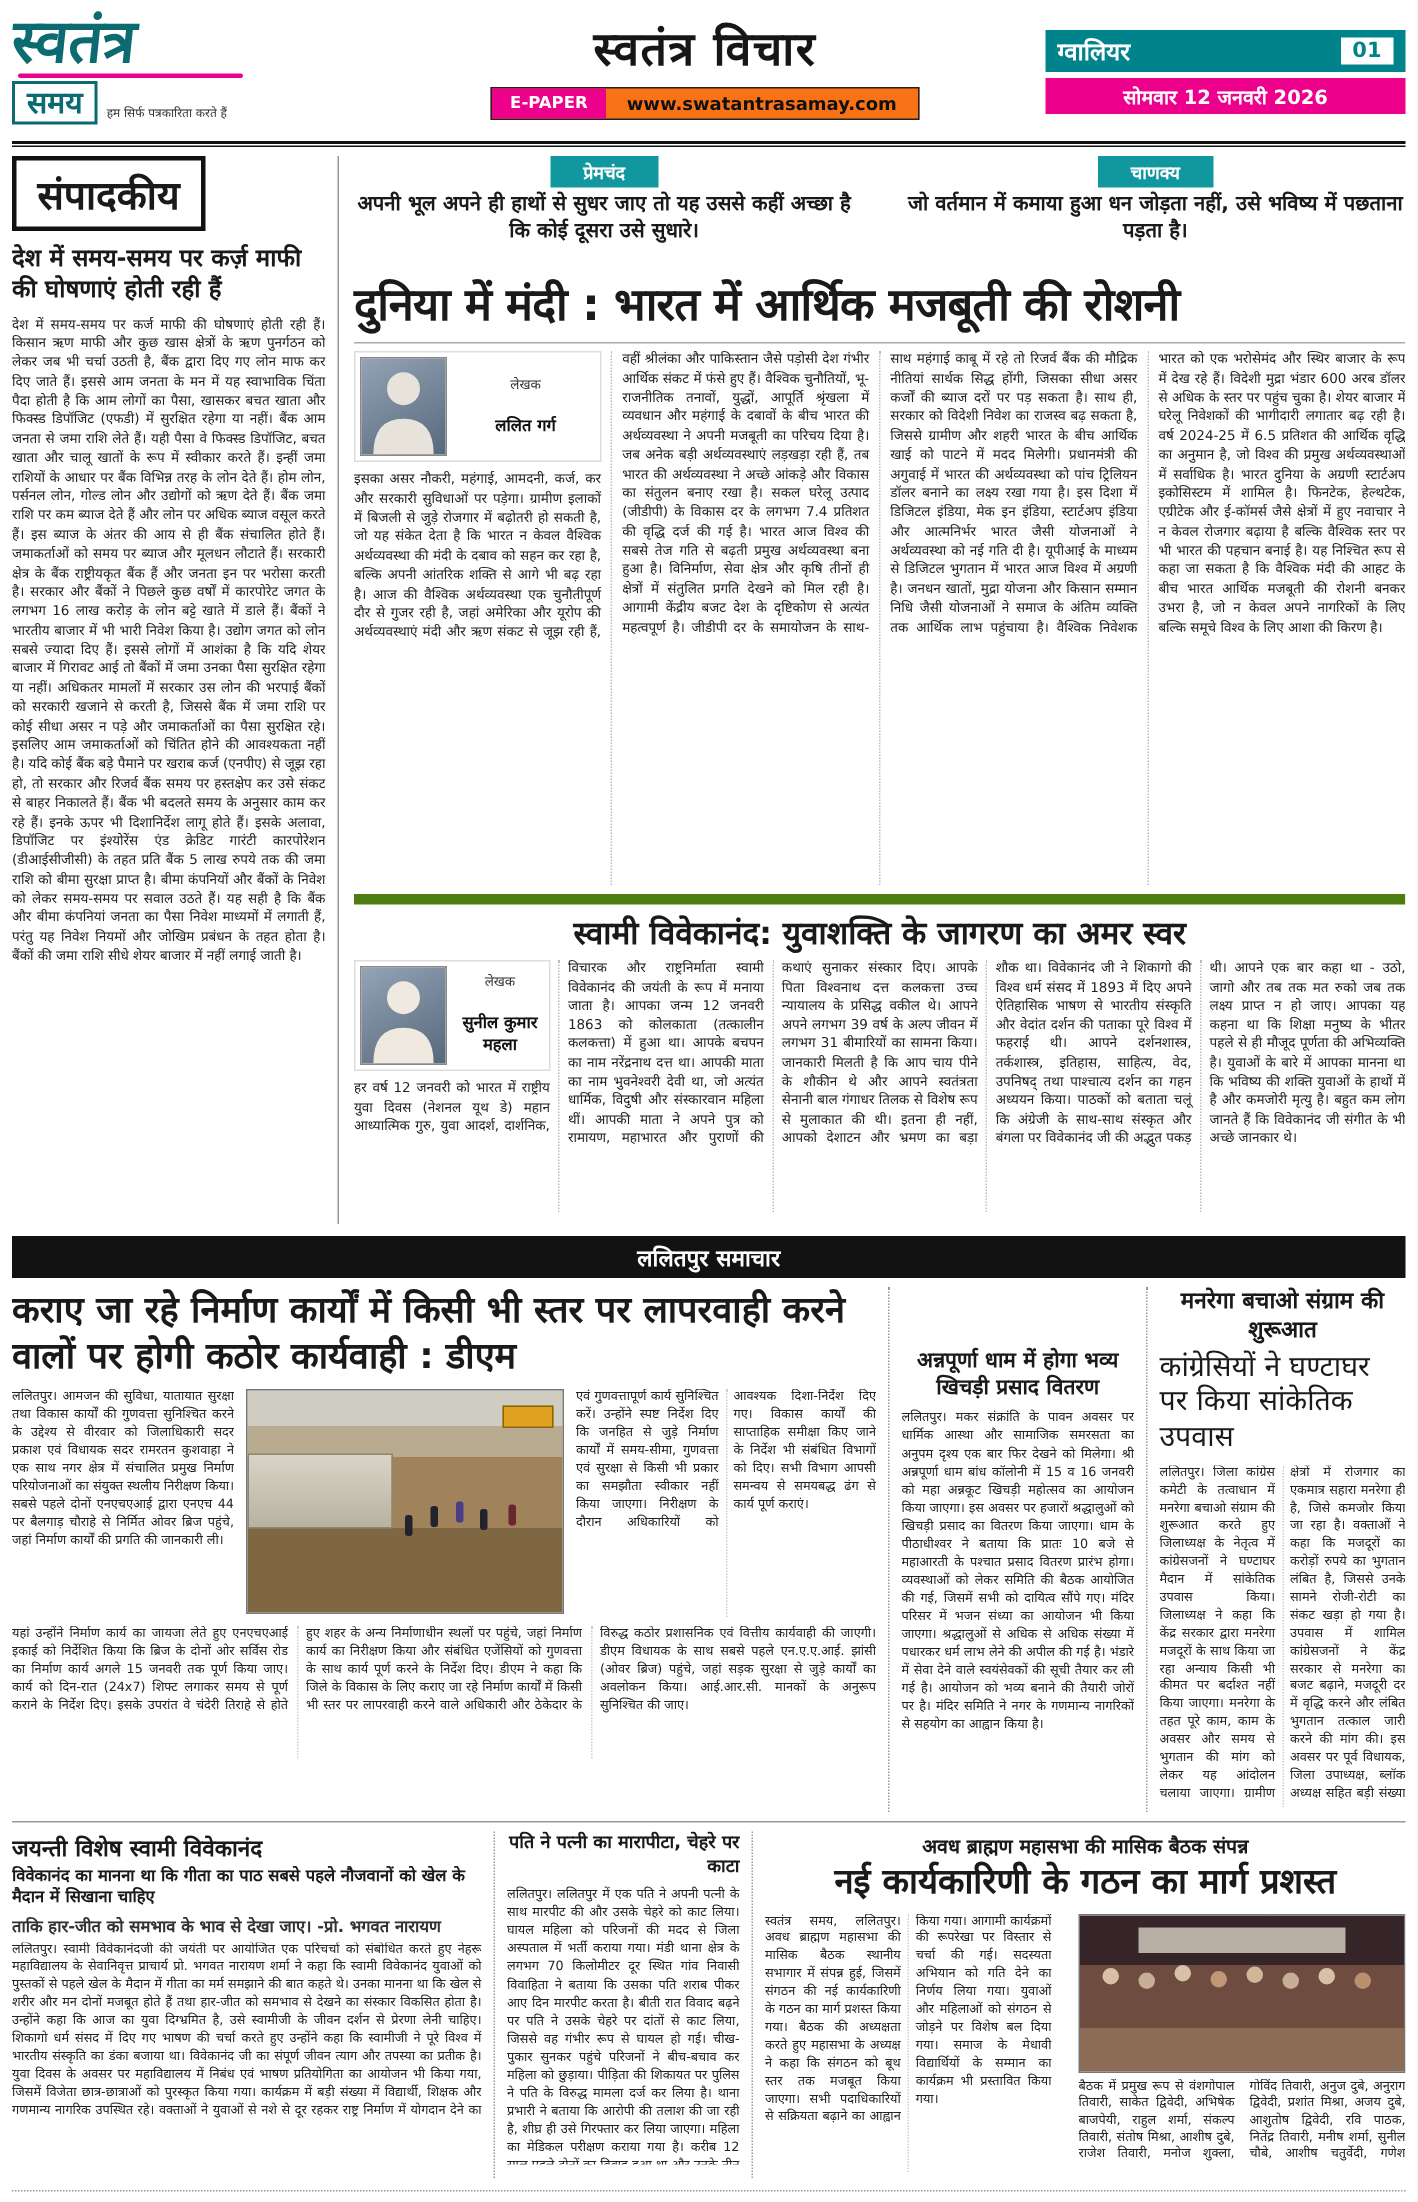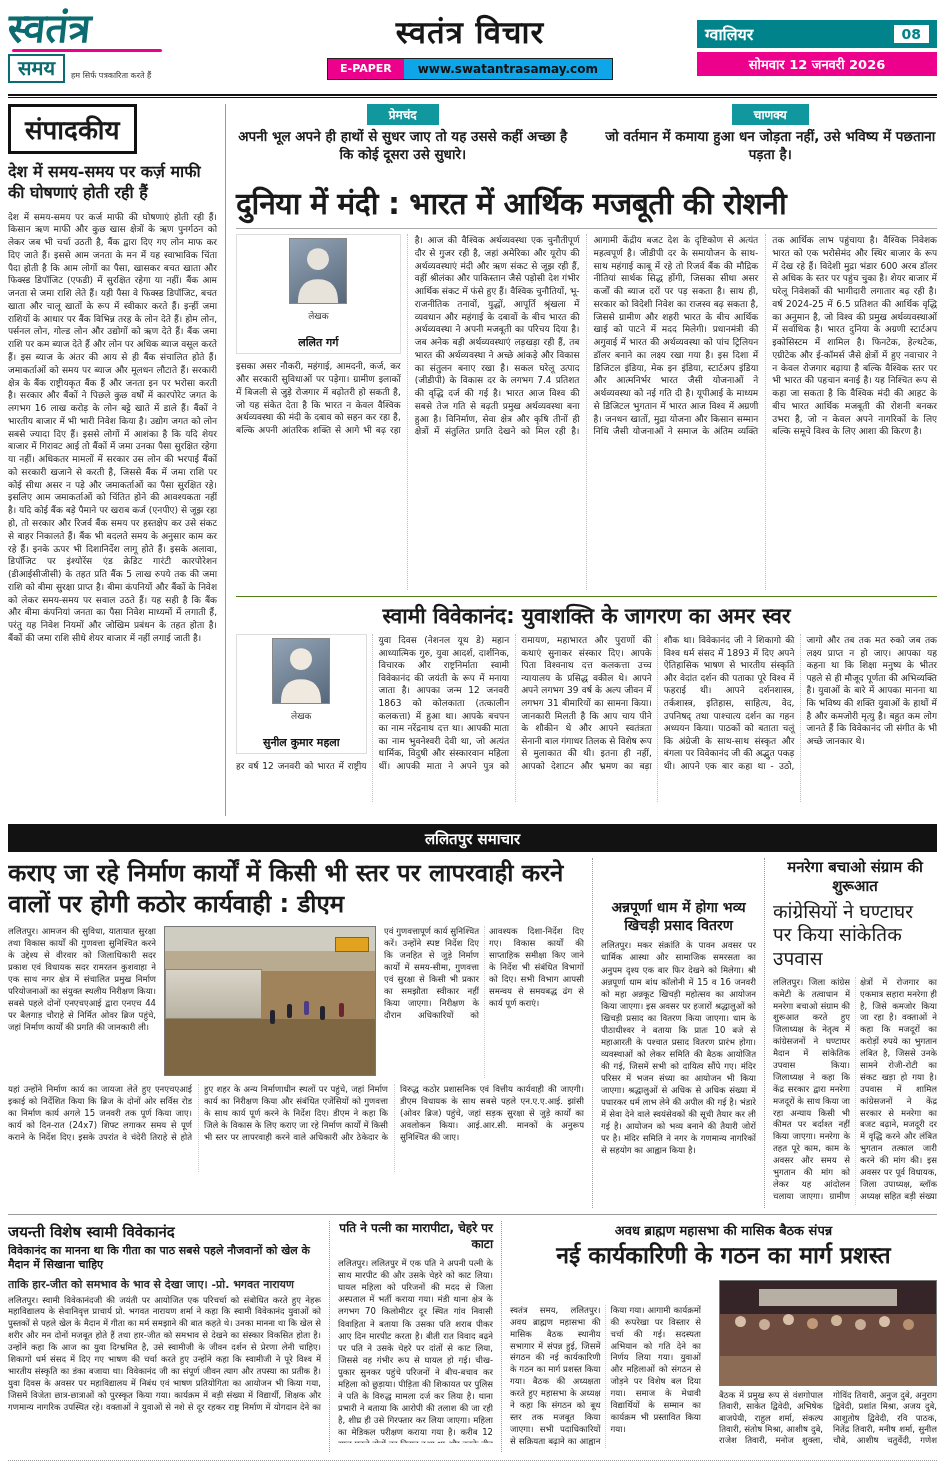--- a/index.html
+++ b/index.html
@@ -10,21 +10,21 @@
   
   .masthead { display:flex; align-items:stretch; height:84px; }
   .logo-block { width:235px; position:relative; padding-top:2px; }
   .logo-line1 { font-size:40px; font-weight:bold; color:#0b6b70; transform:skewX(-6deg); line-height:1.0; }
   .logo-swoosh { height:3px; width:150px; background:#ec008c; border-radius:2px; margin:1px 0 2px 4px; }
   .logo-bottom { display:flex; align-items:flex-end; gap:6px; }
   .logo-line2 { font-size:20px; font-weight:bold; color:#0b6b70; border:2px solid #0b6b70; padding:0 8px; line-height:1.25; }
   .tagline { font-size:8px; color:#333; padding-bottom:3px; }
   .mast-center { flex:1; text-align:center; padding-top:4px; }
   .center-title { font-size:31px; font-weight:bold; color:#161616; letter-spacing:1px; }
-  .epaper-row { display:inline-flex; align-items:stretch; border:1px solid #222; margin-top:6px; background:#0ea5e9; }
+  .epaper-row { display:inline-flex; align-items:stretch; border:1px solid #222; margin-top:6px; background:#f97316; }
   .epaper-badge { background:#ec008c; color:#fff; font-weight:bold; font-size:11px; padding:3px 12px; }
   .website { font-size:12px; font-weight:bold; color:#111; padding:3px 14px; }
   .edition-block { width:240px; display:flex; flex-direction:column; justify-content:center; gap:4px; }
   .city-bar { background:#00838a; color:#fff; display:flex; align-items:center; justify-content:space-between; padding:3px 8px; }
   .city-name { font-size:16px; font-weight:bold; }
   .page-num { background:#fff; color:#00838a; font-weight:bold; font-size:14px; padding:1px 8px; }
   .date-bar { background:#ec008c; color:#fff; font-size:13px; font-weight:bold; text-align:center; padding:3px 4px; }
   .mast-rule { border-top:2px solid #111; border-bottom:1px solid #111; height:4px; margin:4px 0 6px; }
 
   
@@ -35,28 +35,28 @@
   .ed-body { font-size:9px; line-height:1.42; text-align:justify; height:592px; overflow:hidden; color:#222; }
 
   .lead-area { flex:1; padding-left:10px; overflow:hidden; }
   .quotes-row { display:flex; gap:34px; height:74px; }
   .quote-box { flex:1; text-align:center; }
   .q-label { display:inline-block; background:#10989e; color:#fff; font-size:12px; font-weight:bold; padding:2px 22px; }
   .q-text { font-size:13.5px; font-weight:bold; line-height:1.3; margin-top:3px; text-align:center; }
   .lead-headline { font-size:30px; font-weight:bold; line-height:1.2; margin:8px 0 5px; padding-bottom:6px; border-bottom:1px solid #aaa; letter-spacing:-0.5px; }
   .lead-body { column-count:4; column-gap:14px; column-rule:1px dotted #bbb; font-size:9px; line-height:1.42; text-align:justify; height:356px; overflow:hidden; color:#222; }
 
-  .author-card { float:left; width:100%; margin:0 0 6px; display:flex; gap:6px; align-items:center; border:1px solid #ddd; padding:3px;flex-direction:column; }
+  .author-card { float:left; width:100%; margin:0 0 6px; display:flex; gap:6px; align-items:center; border:1px solid #ddd; padding:3px; }
   .portrait { width:58px; height:66px; flex:none; background:linear-gradient(150deg,#93a4b6,#57687c); border:1px solid #888; position:relative; overflow:hidden; }
   .portrait svg { position:absolute; inset:0; width:100%; height:100%; }
   .author-meta { text-align:center; flex:1; }
   .author-label { font-size:9px; color:#333; }
   .author-name { font-size:11px; font-weight:bold; color:#111; margin-top:12px; }
 
-  .viv-article { border-top:1px solid #4d7c0f; margin-top:6px; padding-top:4px; }
+  .viv-article { border-top:7px solid #4d7c0f; margin-top:6px; padding-top:4px; }
   .viv-headline { font-size:21px; font-weight:bold; text-align:center; margin-bottom:5px; }
   .viv-body { column-count:5; column-gap:12px; column-rule:1px dotted #bbb; font-size:9px; line-height:1.4; text-align:justify; height:168px; overflow:hidden; color:#222; }
 
   
   .lalitpur-bar { background:#121212; color:#fff; text-align:center; font-size:15px; font-weight:bold; padding:4px 0; margin:8px 0 6px; }
 
   
   .lalitpur-section { display:flex; height:350px; overflow:hidden; }
   .dm-article { width:585px; border-right:1px dotted #999; padding-right:8px; overflow:hidden; }
   .dm-headline { font-size:24px; font-weight:bold; line-height:1.3; margin-bottom:6px; }
@@ -88,21 +88,21 @@
   .jayanti-subline { font-size:11px; font-weight:bold; color:#333; margin-bottom:4px; }
   .jayanti-body { font-size:8.5px; line-height:1.4; text-align:justify; height:118px; overflow:hidden; color:#222; }
 
   .assault-article { width:172px; border-right:1px dotted #999; padding:0 8px; overflow:hidden; }
   .assault-headline { font-size:12px; font-weight:bold; line-height:1.3; text-align:right; margin-bottom:5px; }
   .assault-body { font-size:8.5px; line-height:1.42; text-align:justify; height:186px; overflow:hidden; color:#222; }
 
   .committee-article { flex:1; padding-left:8px; overflow:hidden; }
   .committee-kicker { font-size:13px; font-weight:bold; text-align:center; }
   .committee-headline { font-size:23px; font-weight:bold; text-align:center; line-height:1.2; margin:3px 0 6px; }
-  .committee-row { display:flex; gap:18px; height:172px; overflow:hidden;align-items:flex-end; }
+  .committee-row { display:flex; gap:18px; height:172px; overflow:hidden; }
   .committee-left { flex:1; column-count:2; column-gap:10px; column-rule:1px dotted #ccc; font-size:8.5px; line-height:1.4; text-align:justify; overflow:hidden; color:#222; }
   .committee-right { width:218px; flex:none; }
   .photo-group { width:100%; height:106px; border:1px solid #777; position:relative; overflow:hidden;
     background:linear-gradient(180deg,#352428 0 32%, #6e4c40 32% 72%, #8d6c56 72% 100%); }
   .gp-heads { position:absolute; top:34%; left:7%; width:11px; height:11px; border-radius:50%; background:#d8c0a8;
     box-shadow:24px 3px 0 #c8ae96, 48px -2px 0 #d8c0a8, 72px 2px 0 #c09878, 96px -1px 0 #d0b698, 120px 3px 0 #c8ae96, 144px 0 0 #d8c0a8, 168px 3px 0 #b89070; }
   .gp-banner { position:absolute; top:8%; left:18%; width:64%; height:16%; background:#d8d2c2; opacity:.8; }
   .committee-below { column-count:2; column-gap:10px; font-size:8.5px; line-height:1.35; text-align:justify; height:58px; overflow:hidden; margin-top:4px; color:#222; }
 
   
@@ -125,21 +125,21 @@
     <div class="mast-center">
       <div class="center-title">स्वतंत्र विचार</div>
       <div class="epaper-row">
         <span class="epaper-badge">E-PAPER</span>
         <span class="website">www.swatantrasamay.com</span>
       </div>
     </div>
     <div class="edition-block">
       <div class="city-bar">
         <span class="city-name">ग्वालियर</span>
-        <span class="page-num">08</span>
+        <span class="page-num">01</span>
       </div>
       <div class="date-bar">सोमवार 12 जनवरी 2026</div>
     </div>
   </header>
   <div class="mast-rule"></div>
 
   <section class="top-section">
 
     <aside class="editorial">
       <div class="ed-title-box">संपादकीय</div>

